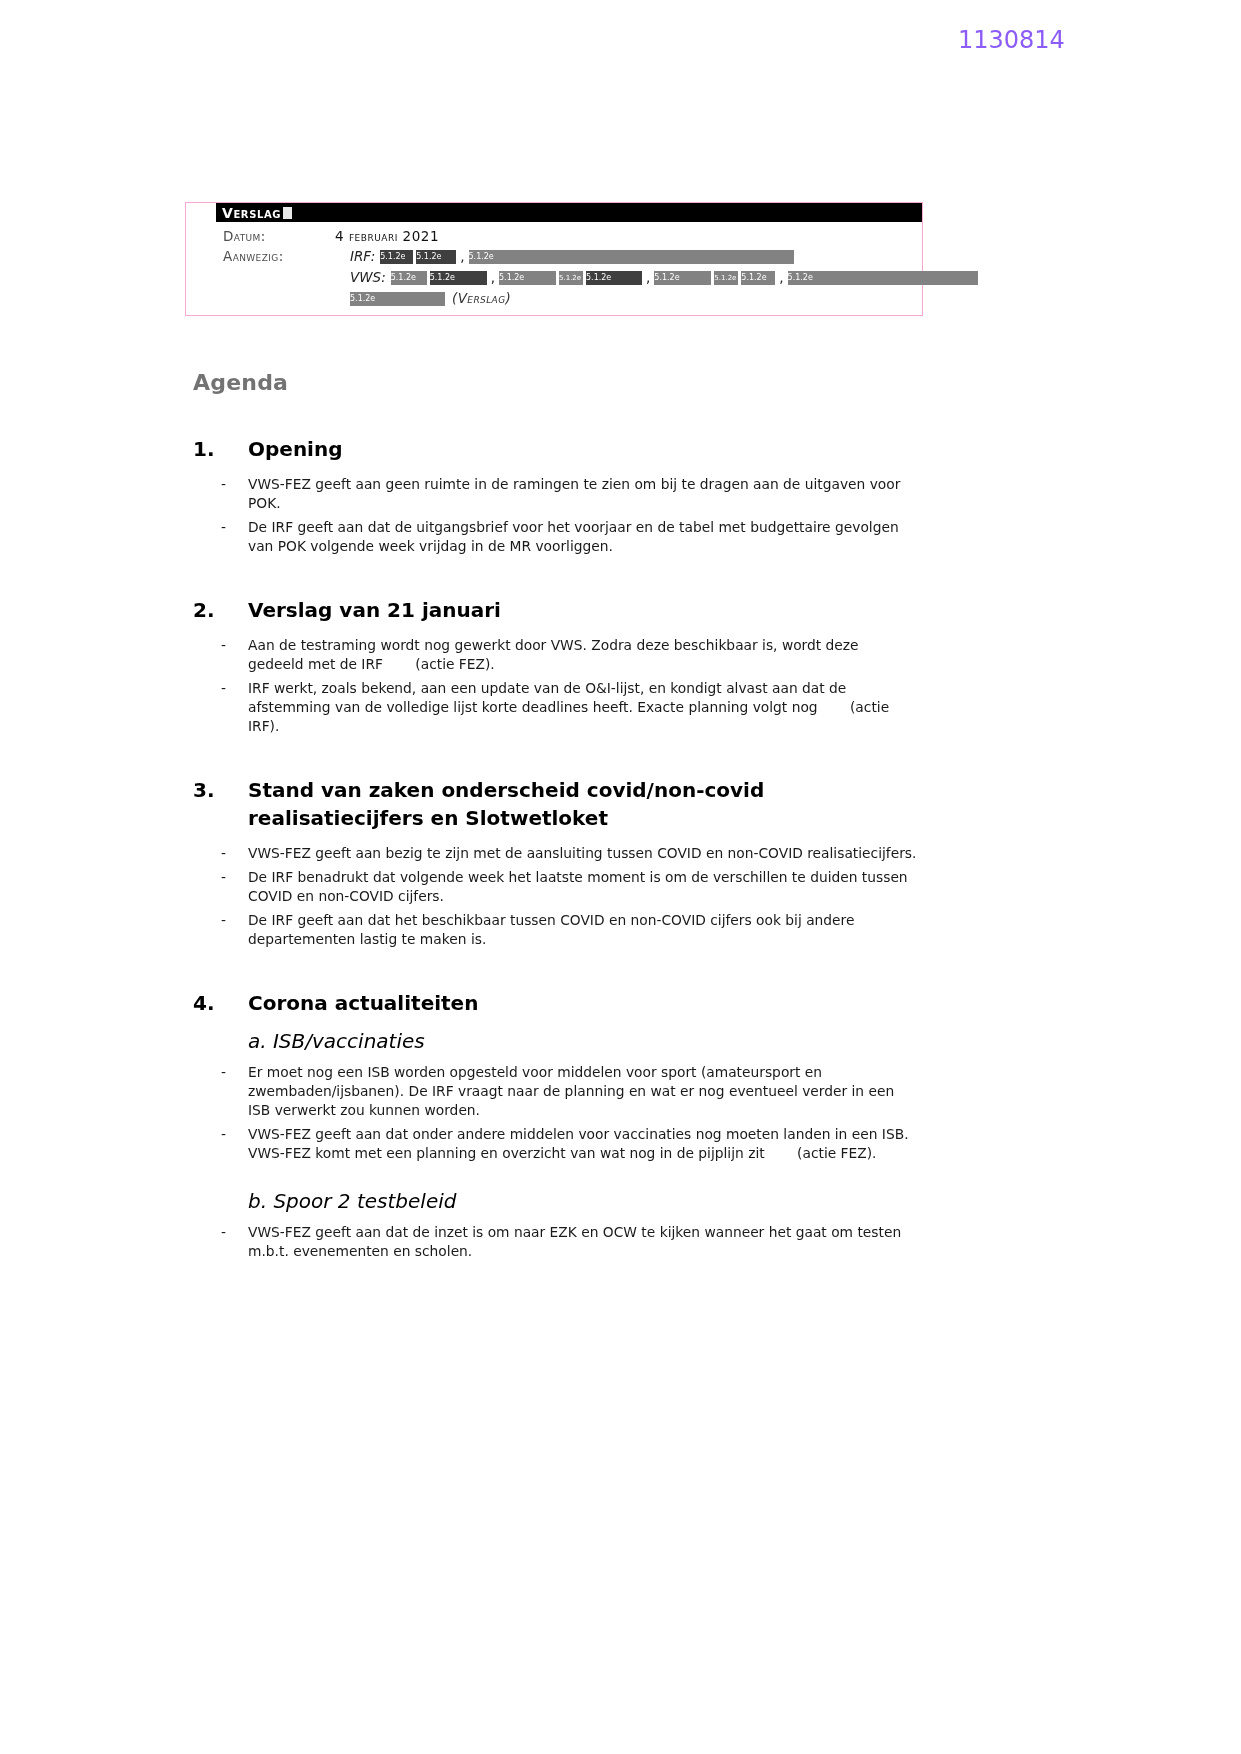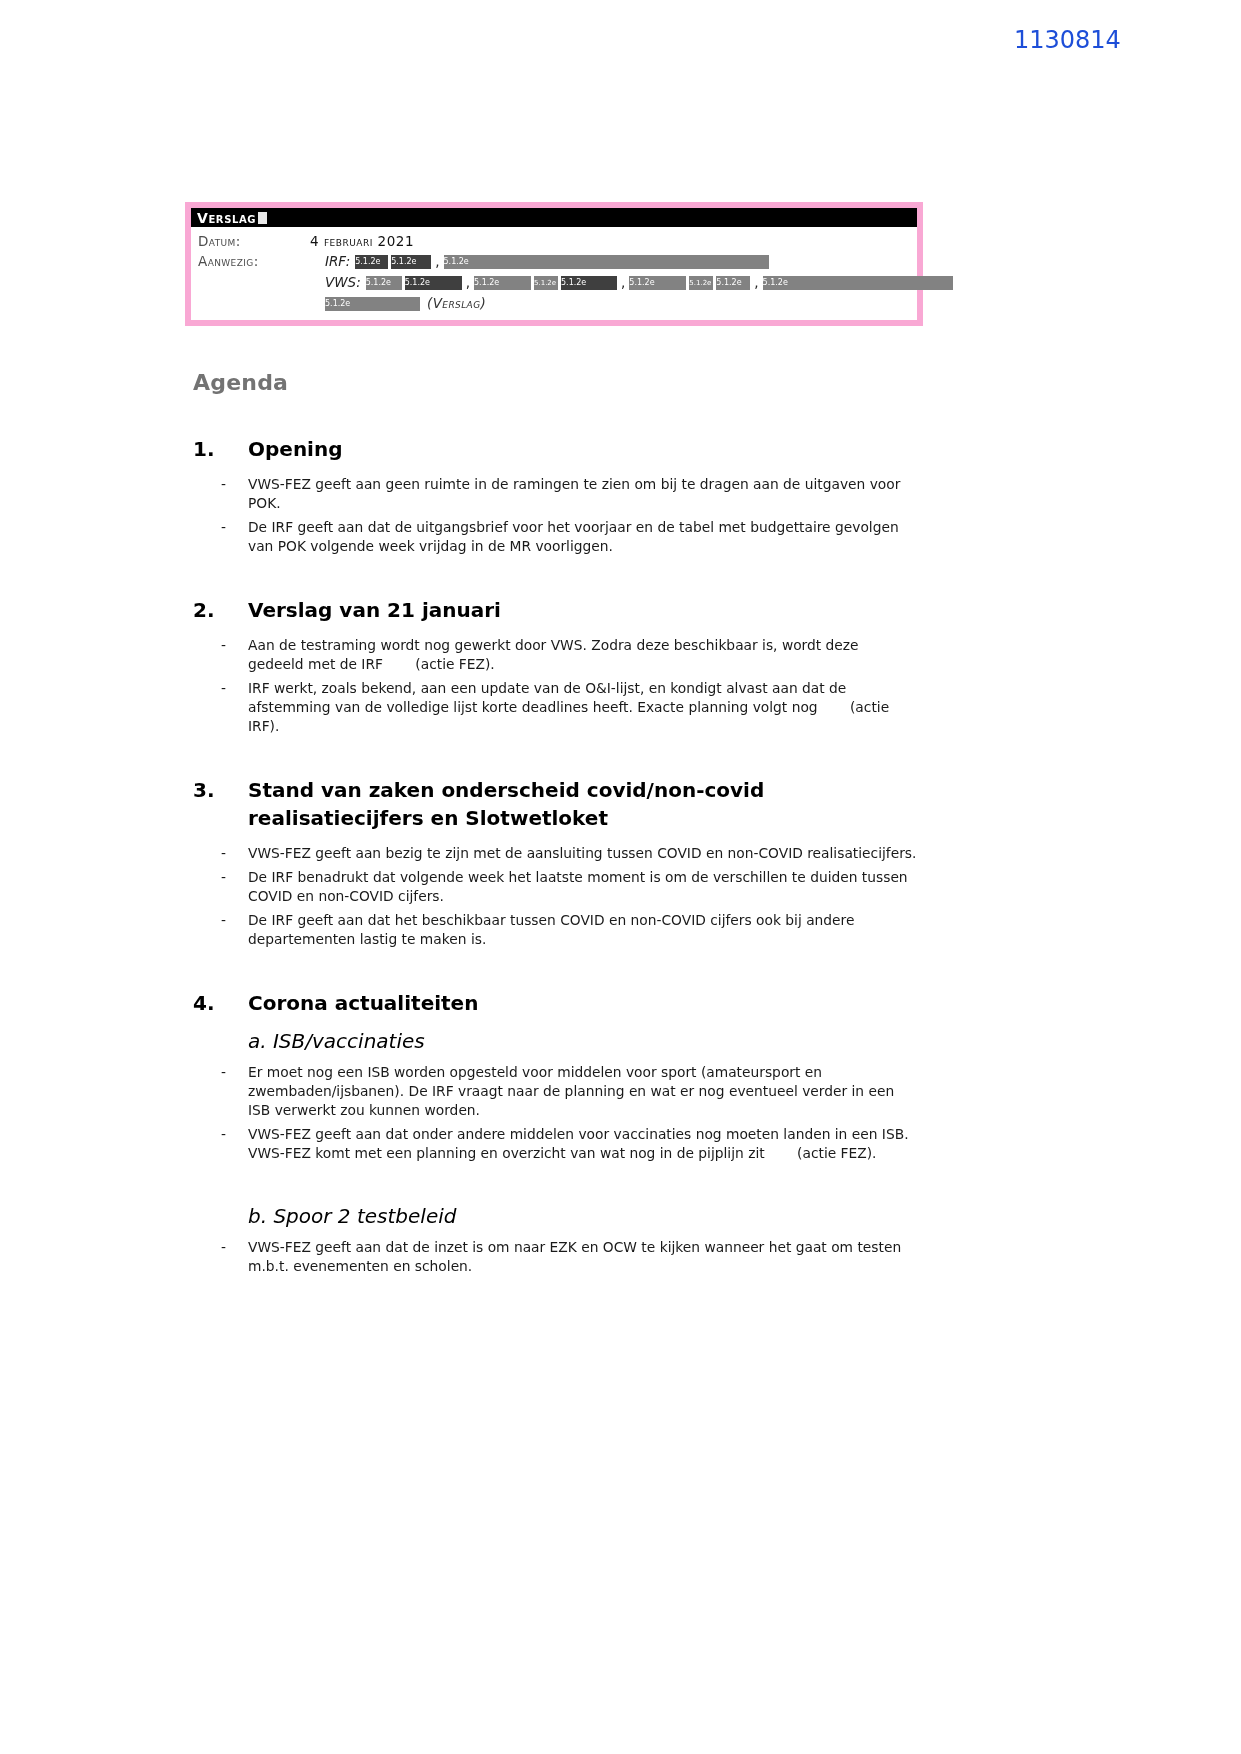--- a/index.html
+++ b/index.html
@@ -3,28 +3,28 @@
 <meta charset="utf-8">
 <style>
   html,body { margin:0; padding:0; }
   body {
     width:1241px; height:1754px; background:#ffffff; position:relative;
     font-family:"DejaVu Sans","Liberation Sans",sans-serif; color:#1a1a1a;
     overflow:hidden;
   }
 
   .doc-number {
-    position:absolute; top:26px; left:1014px;
-    font-size:24px; color:#1d4ed8;
+    position:absolute; top:26px; left:958px;
+    font-size:24px; color:#8b5cf6;
   }
 
   
   .header-table {
     position:absolute; top:202px; left:185px; width:738px;
-    border:6px solid #f9a8d4; background:#fff; box-sizing:border-box;
+    border:1px solid #f9a8d4; background:#fff; box-sizing:border-box;padding-left:30px;
   }
   .title-bar {
     background:#000; color:#fff; height:19px;
     display:flex; align-items:center; padding:0 6px;
     font-variant:small-caps; font-weight:bold; font-size:14px; letter-spacing:.6px;
   }
   .title-mark { width:9px; height:12px; background:#e9e9e9; display:inline-block; margin-left:2px; }
 
   .table-body { padding:4px 8px 6px 7px; font-size:13.5px; }
   .t-row { display:flex; line-height:20px; }
@@ -57,21 +57,21 @@
   .sec-num { width:55px; flex:none; }
   .sec-title { flex:1; }
   .sec-body { margin-top:12px; }
 
   .bullet { display:flex; margin:0 0 5px 28px; font-size:13.8px; line-height:19px; color:#1a1a1a; }
   .dash { width:27px; flex:none; }
   .bullet-text { flex:1; }
   .b { font-weight:normal;margin-left:28px; }
 
   .subsec-title { margin:2px 0 10px 55px; font-style:italic; font-size:20px; color:#000; }
-  .sec-body > .subsec-title:not(:first-child) { margin-top:41px; }
+  .sec-body > .subsec-title:not(:first-child) { margin-top:26px; }
 </style>
 </head>
 <body>
 
 <div class="doc-number">1130814</div>
 
 <div class="header-table">
   <div class="title-bar">
     <span>Verslag</span>
     <span class="title-mark"></span>

